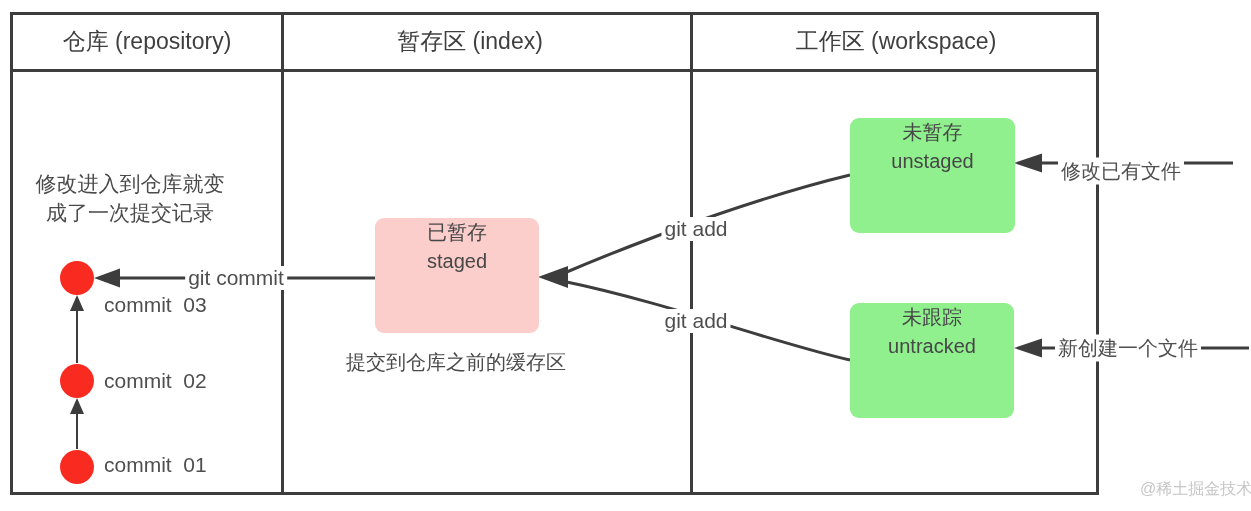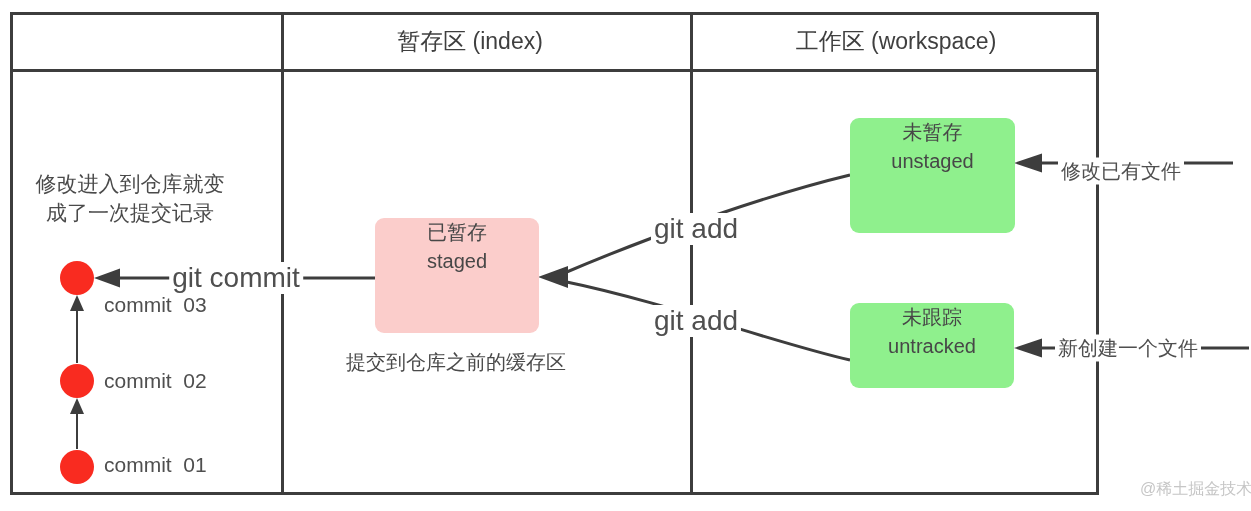--- a/index.html
+++ b/index.html
@@ -28,21 +28,21 @@
   .hc1 { left:13px;  width:268px; }
   .hc2 { left:284px; width:372px; }
   .hc3 { left:693px; width:406px; }
 
   svg.arrows { left:0; top:0; z-index:3; pointer-events:none; }
 
   
   .line-label {
     transform:translate(-50%,-50%);
     background:#ffffff; padding:0 3px; white-space:pre;
-    font-size:28px; color:#4f4f4f; z-index:5;
+    font-size:21px; color:#4f4f4f; z-index:5;
   }
   .cjk-label { font-size:20px; }
 
   .note {
     left:20px; top:169px; width:220px; text-align:center;
     font-size:21px; line-height:29px; color:#4a4a4a; z-index:4;
   }
 
   .dot {
     width:34px; height:34px; border-radius:50%;
@@ -51,21 +51,21 @@
   .commit-label { font-size:21px; color:#4f4f4f; white-space:pre; z-index:4; }
 
   .box {
     border-radius:9px; display:flex; flex-direction:column;
     align-items:center; justify-content:flex-start;
     font-size:20px; line-height:29px; color:#474747;
     text-align:center; z-index:4;
   }
   .box.staged    { left:375px; top:218px; width:164px; height:115px; background:#fbcdcb; }
   .box.unstaged  { left:850px; top:118px; width:165px; height:115px; background:#8ff08d; }
-  .box.untracked { left:850px; top:303px; width:164px; height:85px; background:#8ff08d; }
+  .box.untracked { left:850px; top:303px; width:164px; height:115px; background:#8ff08d; }
 
   .caption {
     left:456px; top:362px; transform:translate(-50%,-50%);
     white-space:nowrap; font-size:20px; color:#4a4a4a; z-index:4;
   }
 
   .watermark {
     left:1140px; top:479px; font-size:16px; color:#c6c6c6;
     white-space:nowrap; z-index:6;
   }
@@ -73,20 +73,23 @@
 </head>
 <body>
 
 <div id="canvas">
 
   <div class="abs frame"></div>
   <div class="abs hline"></div>
   <div class="abs vline v1"></div>
   <div class="abs vline v2"></div>
 
+  <div class="abs header-cell hc1">
+    <span>仓库 (repository)</span>
+  </div>
   <div class="abs header-cell hc2">
     <span>暂存区 (index)</span>
   </div>
   <div class="abs header-cell hc3">
     <span>工作区 (workspace)</span>
   </div>
 
   <svg class="abs arrows" width="1251" height="511" viewBox="0 0 1251 511">
 
     <path d="M375,278 L118,278" stroke="#3d3d3d" stroke-width="3" fill="none"></path>

